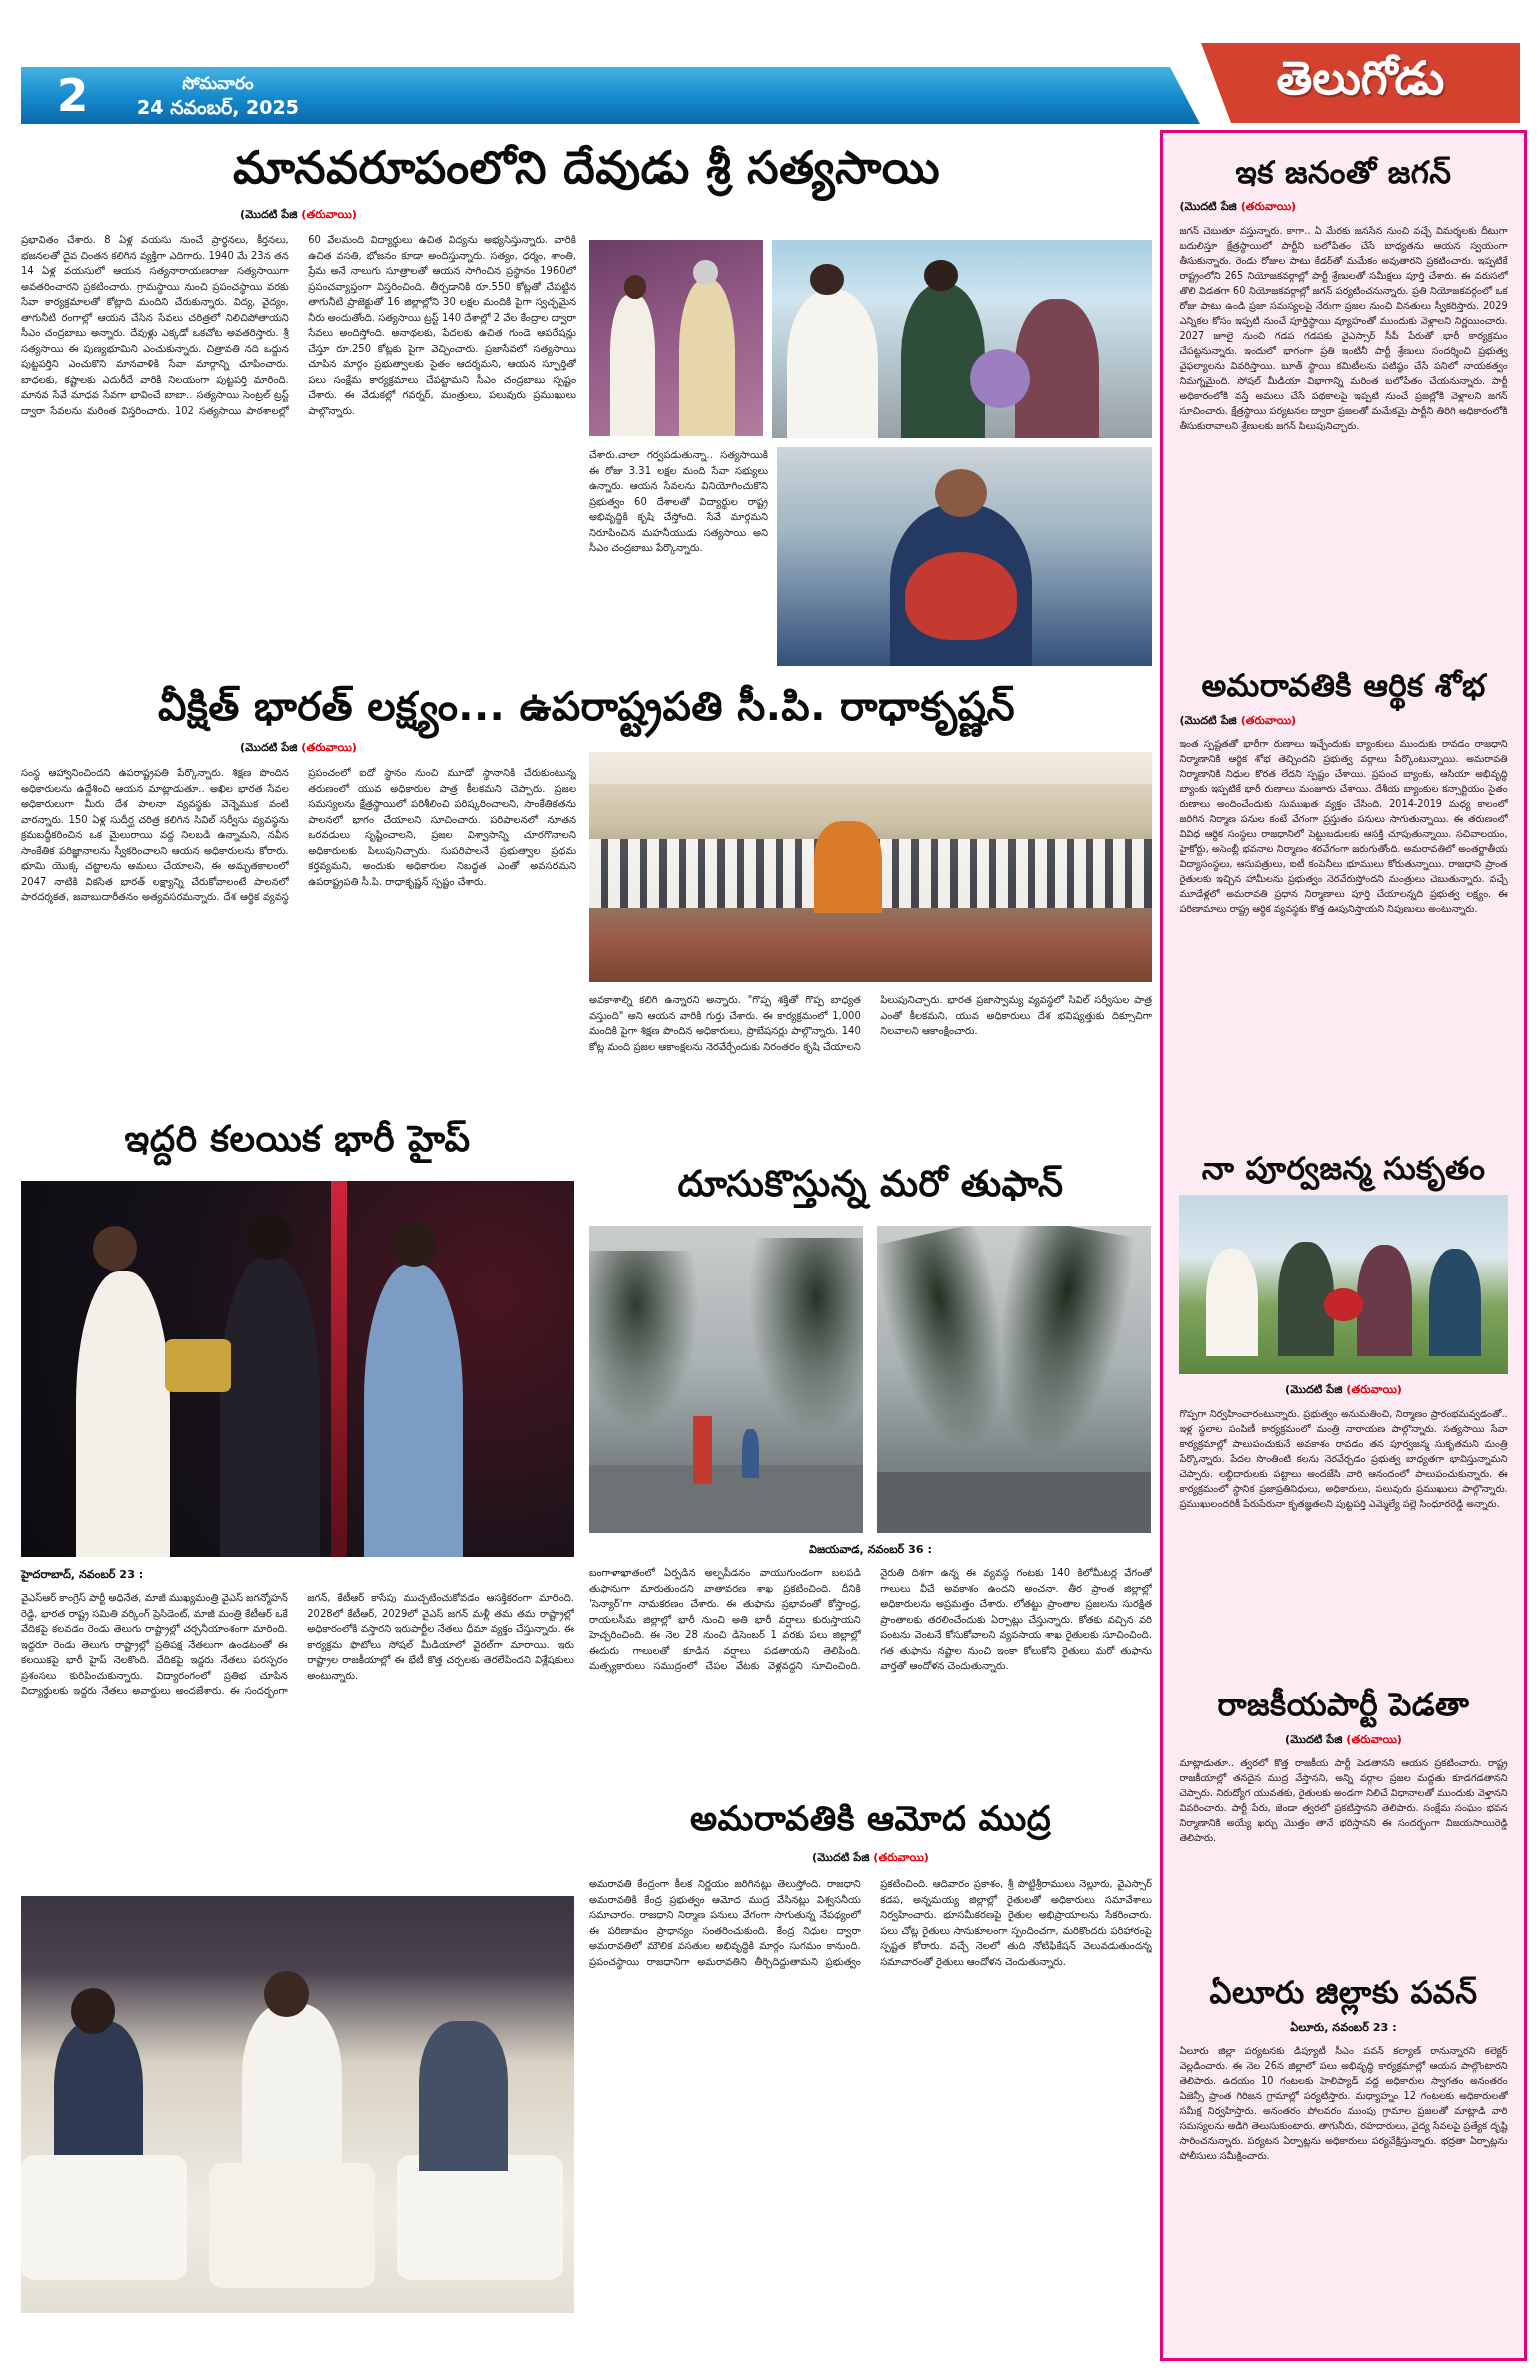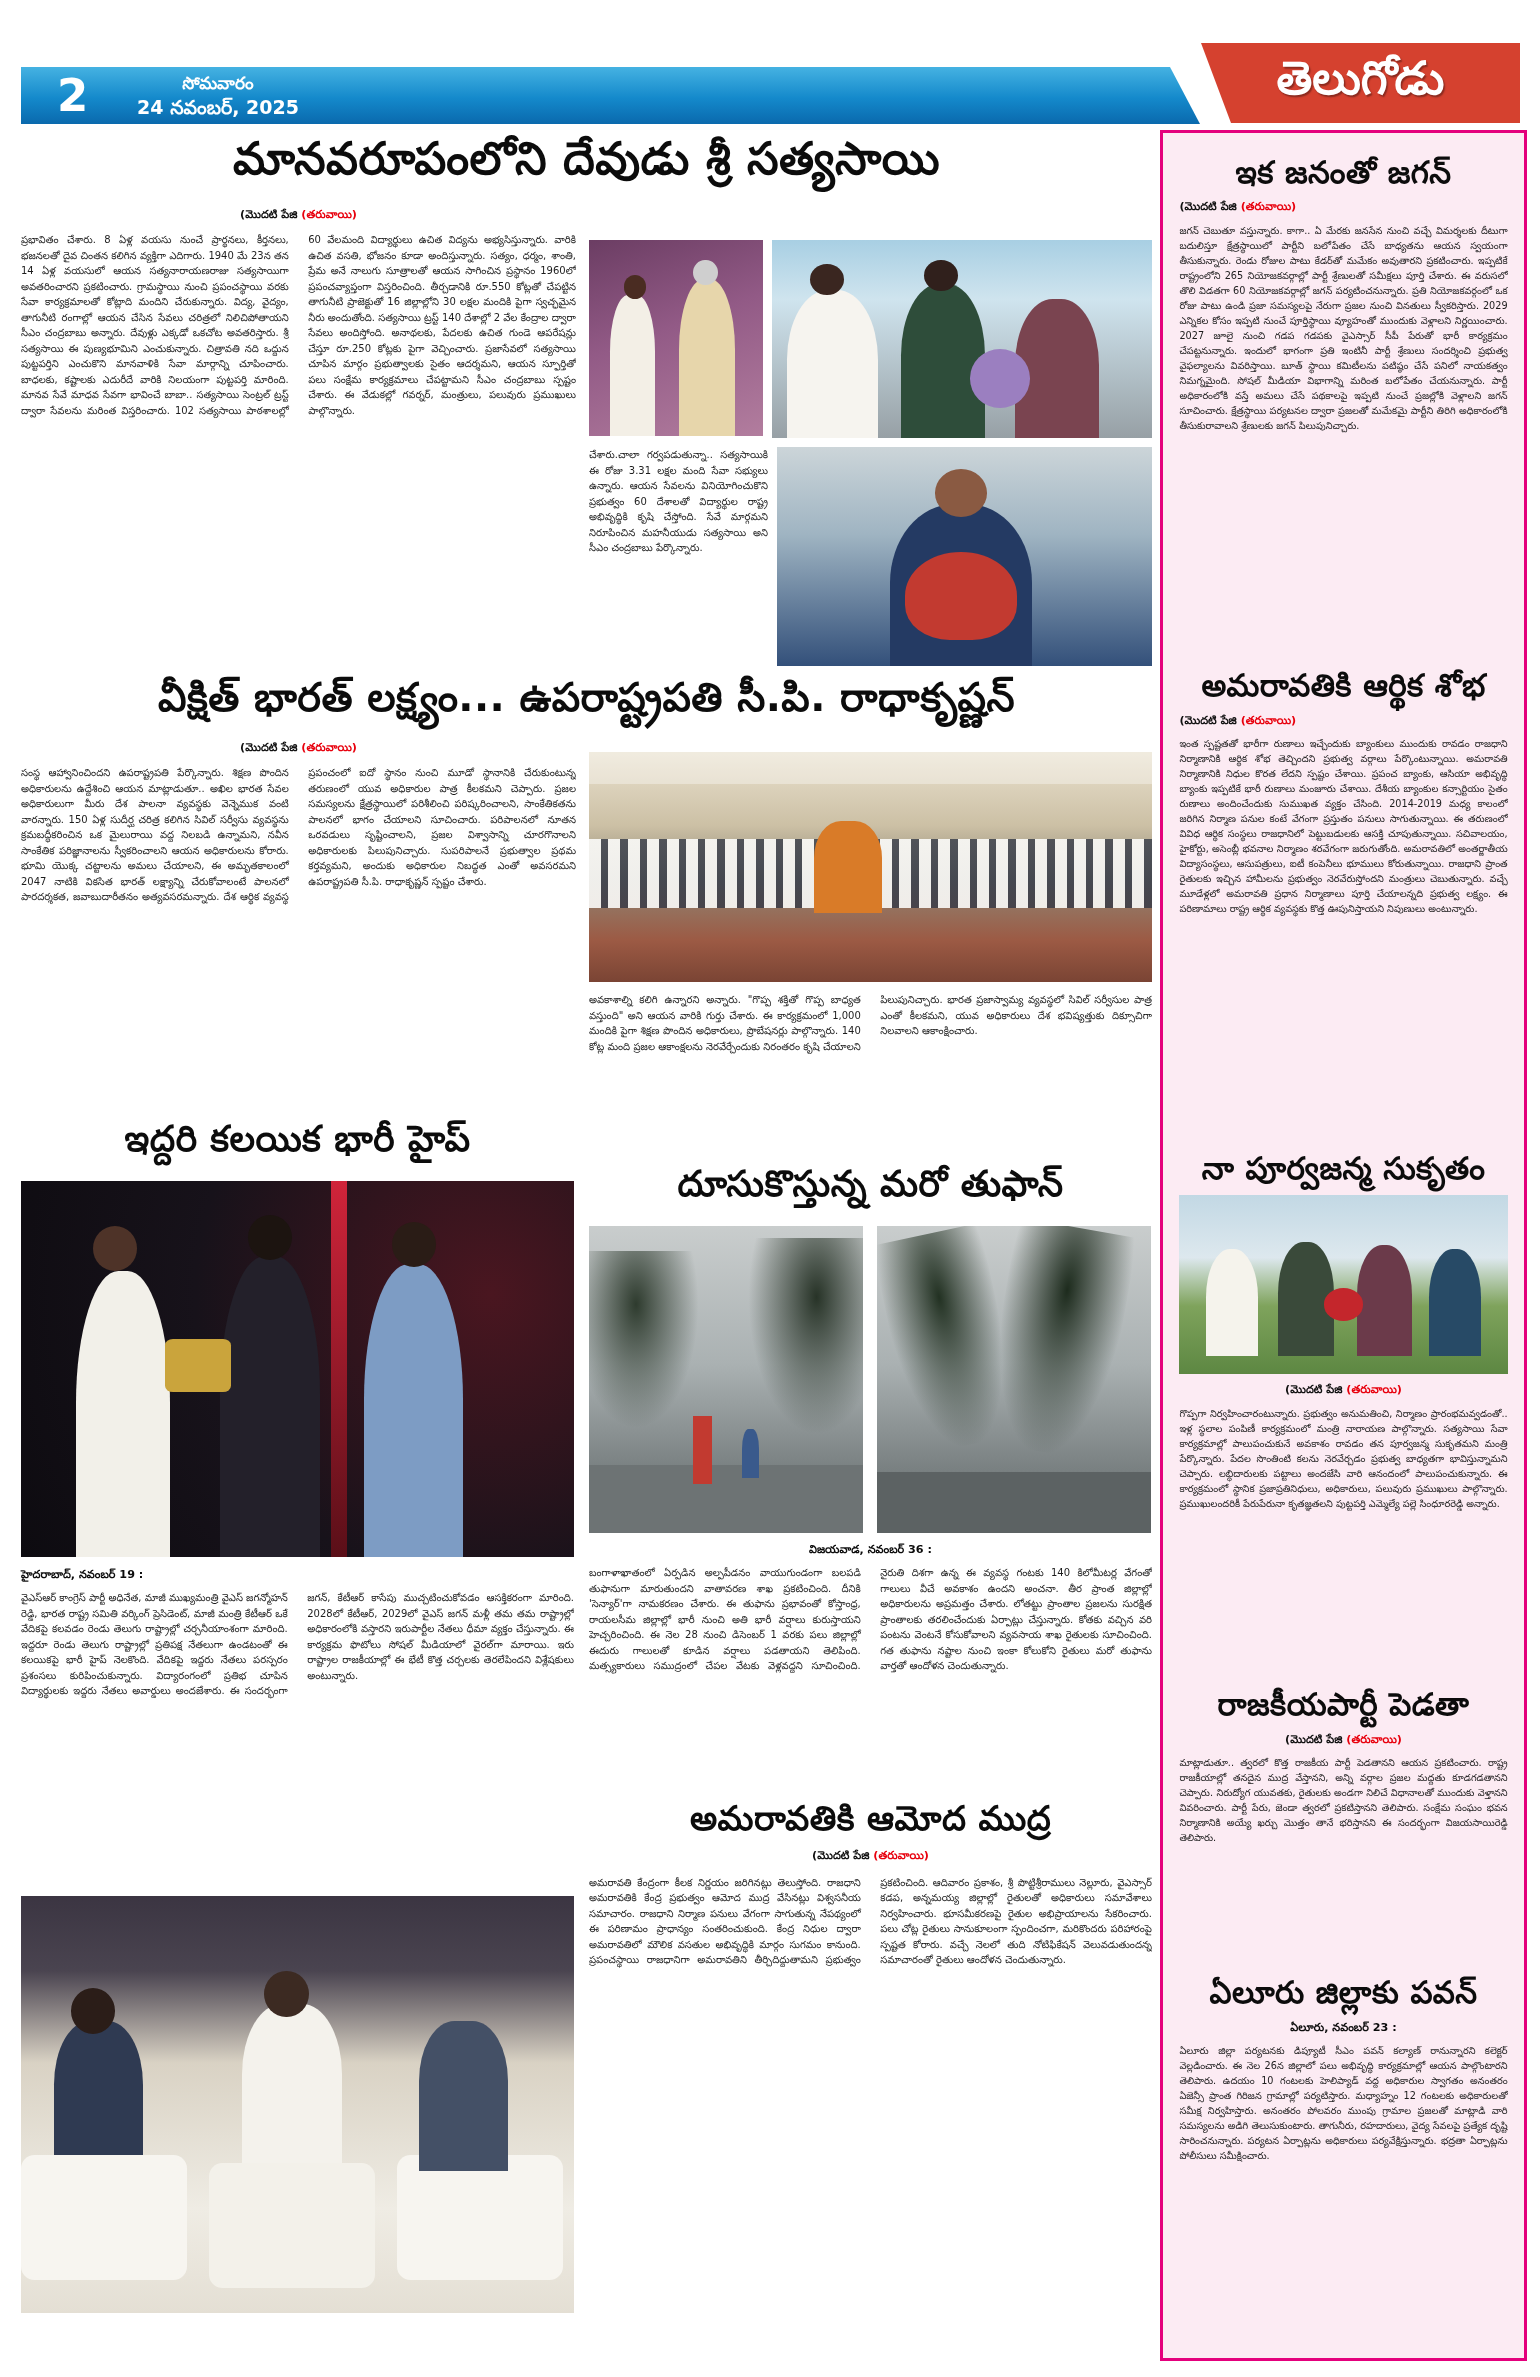--- a/index.html
+++ b/index.html
@@ -11,21 +11,21 @@
           clip-path:polygon(0 0, calc(100% - 30px) 0, 100% 100%, 0 100%);}
   .pageno{position:absolute;left:36px;top:1.5px;font-size:45px;font-weight:bold;color:#ffffff;}
   .daydate{position:absolute;left:89px;top:6px;width:216px;text-align:center;color:#ffffff;font-weight:bold;}
   .daydate .day{font-size:17px;line-height:21px;}
   .daydate .date{font-size:19px;line-height:27px;}
   .masthead{position:absolute;left:1201px;top:43px;width:319px;height:80px;background:#d5412f;
             clip-path:polygon(0 0,100% 0,100% 100%,30px 100%);
             display:flex;align-items:center;justify-content:center;}
   .masthead span{color:#fff;font-size:46px;font-weight:bold;text-shadow:1.5px 1.5px 1.5px rgba(0,0,0,.35);}
   
-  .headline{font-weight:bold;color:#0c0c0c;text-align:center;margin:3px;letter-spacing:0.4px;}
+  .headline{font-weight:bold;color:#0c0c0c;text-align:center;margin:12px;letter-spacing:0.4px;}
   .h-xl{font-size:45px;line-height:1.25;}
   .h-l{font-size:40px;line-height:1.25;text-align:center;}
   .h-m{font-size:36px;line-height:1.2;}
   .h-m2{font-size:34px;line-height:1.2;}
   .h-s{font-size:31px;line-height:1.25;text-align:center;}
   .cont{font-size:11.2px;font-weight:bold;text-align:center;color:#111;}
   .cont .red{color:#e8000d;}
   .cont-left{text-align:left;}
   .body-text{font-size:10px;line-height:1.55;text-align:justify;color:#1c1c1c;overflow:hidden;}
   .cols2{column-count:2;column-gap:19.4px;}
@@ -113,21 +113,21 @@
     <div class="photo ph-stage" style="left:0;top:69px;width:553px;height:376px;">
       <div class="pd" style="left:10%;top:24%;width:17%;height:78%;background:#f2f0e9;border-radius:45% 45% 0 0;"></div>
       <div class="pd" style="left:36%;top:20%;width:18%;height:82%;background:#23202a;border-radius:45% 45% 0 0;"></div>
       <div class="pd" style="left:62%;top:22%;width:18%;height:80%;background:#7d9cc4;border-radius:45% 45% 0 0;"></div>
       <div class="pd" style="left:13%;top:12%;width:8%;height:12%;background:#4e3328;border-radius:50%;"></div>
       <div class="pd" style="left:41%;top:9%;width:8%;height:12%;background:#1c1410;border-radius:50%;"></div>
       <div class="pd" style="left:67%;top:11%;width:8%;height:12%;background:#2a1c16;border-radius:50%;"></div>
       <div class="pd" style="left:26%;top:42%;width:12%;height:14%;background:#caa43c;border-radius:12%;"></div>
       <div class="pd" style="left:56%;top:0;width:3%;height:100%;background:linear-gradient(180deg,#d0243a,#5a0f18);"></div>
     </div>
-    <div class="dateline abs" style="left:0;top:456px;">హైదరాబాద్, నవంబర్ 19 :</div>
+    <div class="dateline abs" style="left:0;top:456px;">హైదరాబాద్, నవంబర్ 23 :</div>
     <div class="body-text cols2 abs" style="left:0;top:478px;width:553px;height:292px;">వైఎస్ఆర్ కాంగ్రెస్ పార్టీ అధినేత, మాజీ ముఖ్యమంత్రి వైఎస్ జగన్మోహన్ రెడ్డి, భారత రాష్ట్ర సమితి వర్కింగ్ ప్రెసిడెంట్, మాజీ మంత్రి కేటీఆర్ ఒకే వేదికపై కలవడం రెండు తెలుగు రాష్ట్రాల్లో చర్చనీయాంశంగా మారింది. ఇద్దరూ రెండు తెలుగు రాష్ట్రాల్లో ప్రతిపక్ష నేతలుగా ఉండటంతో ఈ కలయికపై భారీ హైప్ నెలకొంది. వేదికపై ఇద్దరు నేతలు పరస్పరం ప్రశంసలు కురిపించుకున్నారు. విద్యారంగంలో ప్రతిభ చూపిన విద్యార్థులకు ఇద్దరు నేతలు అవార్డులు అందజేశారు. ఈ సందర్భంగా జగన్, కేటీఆర్ కాసేపు ముచ్చటించుకోవడం ఆసక్తికరంగా మారింది. 2028లో కేటీఆర్, 2029లో వైఎస్ జగన్ మళ్లీ తమ తమ రాష్ట్రాల్లో అధికారంలోకి వస్తారని ఇరుపార్టీల నేతలు ధీమా వ్యక్తం చేస్తున్నారు. ఈ కార్యక్రమ ఫొటోలు సోషల్ మీడియాలో వైరల్‌గా మారాయి. ఇరు రాష్ట్రాల రాజకీయాల్లో ఈ భేటీ కొత్త చర్చలకు తెరలేపిందని విశ్లేషకులు అంటున్నారు.</div>
     <div class="photo ph-hall" style="left:0;top:784px;width:553px;height:417px;">
       <div class="pd" style="left:6%;top:30%;width:16%;height:38%;background:#2f3a52;border-radius:40% 40% 0 0;"></div>
       <div class="pd" style="left:40%;top:26%;width:18%;height:42%;background:#f4f2ec;border-radius:40% 40% 0 0;"></div>
       <div class="pd" style="left:44%;top:18%;width:8%;height:11%;background:#3c2a22;border-radius:50%;"></div>
       <div class="pd" style="left:9%;top:22%;width:8%;height:11%;background:#2b1d18;border-radius:50%;"></div>
       <div class="pd" style="left:0%;top:62%;width:30%;height:30%;background:#f7f5f0;border-radius:13.4px;"></div>
       <div class="pd" style="left:34%;top:64%;width:30%;height:30%;background:#f3f1ea;border-radius:13.4px;"></div>
       <div class="pd" style="left:68%;top:62%;width:30%;height:30%;background:#f7f5f0;border-radius:13.4px;"></div>
       <div class="pd" style="left:72%;top:30%;width:16%;height:36%;background:#445066;border-radius:40% 40% 0 0;"></div>

